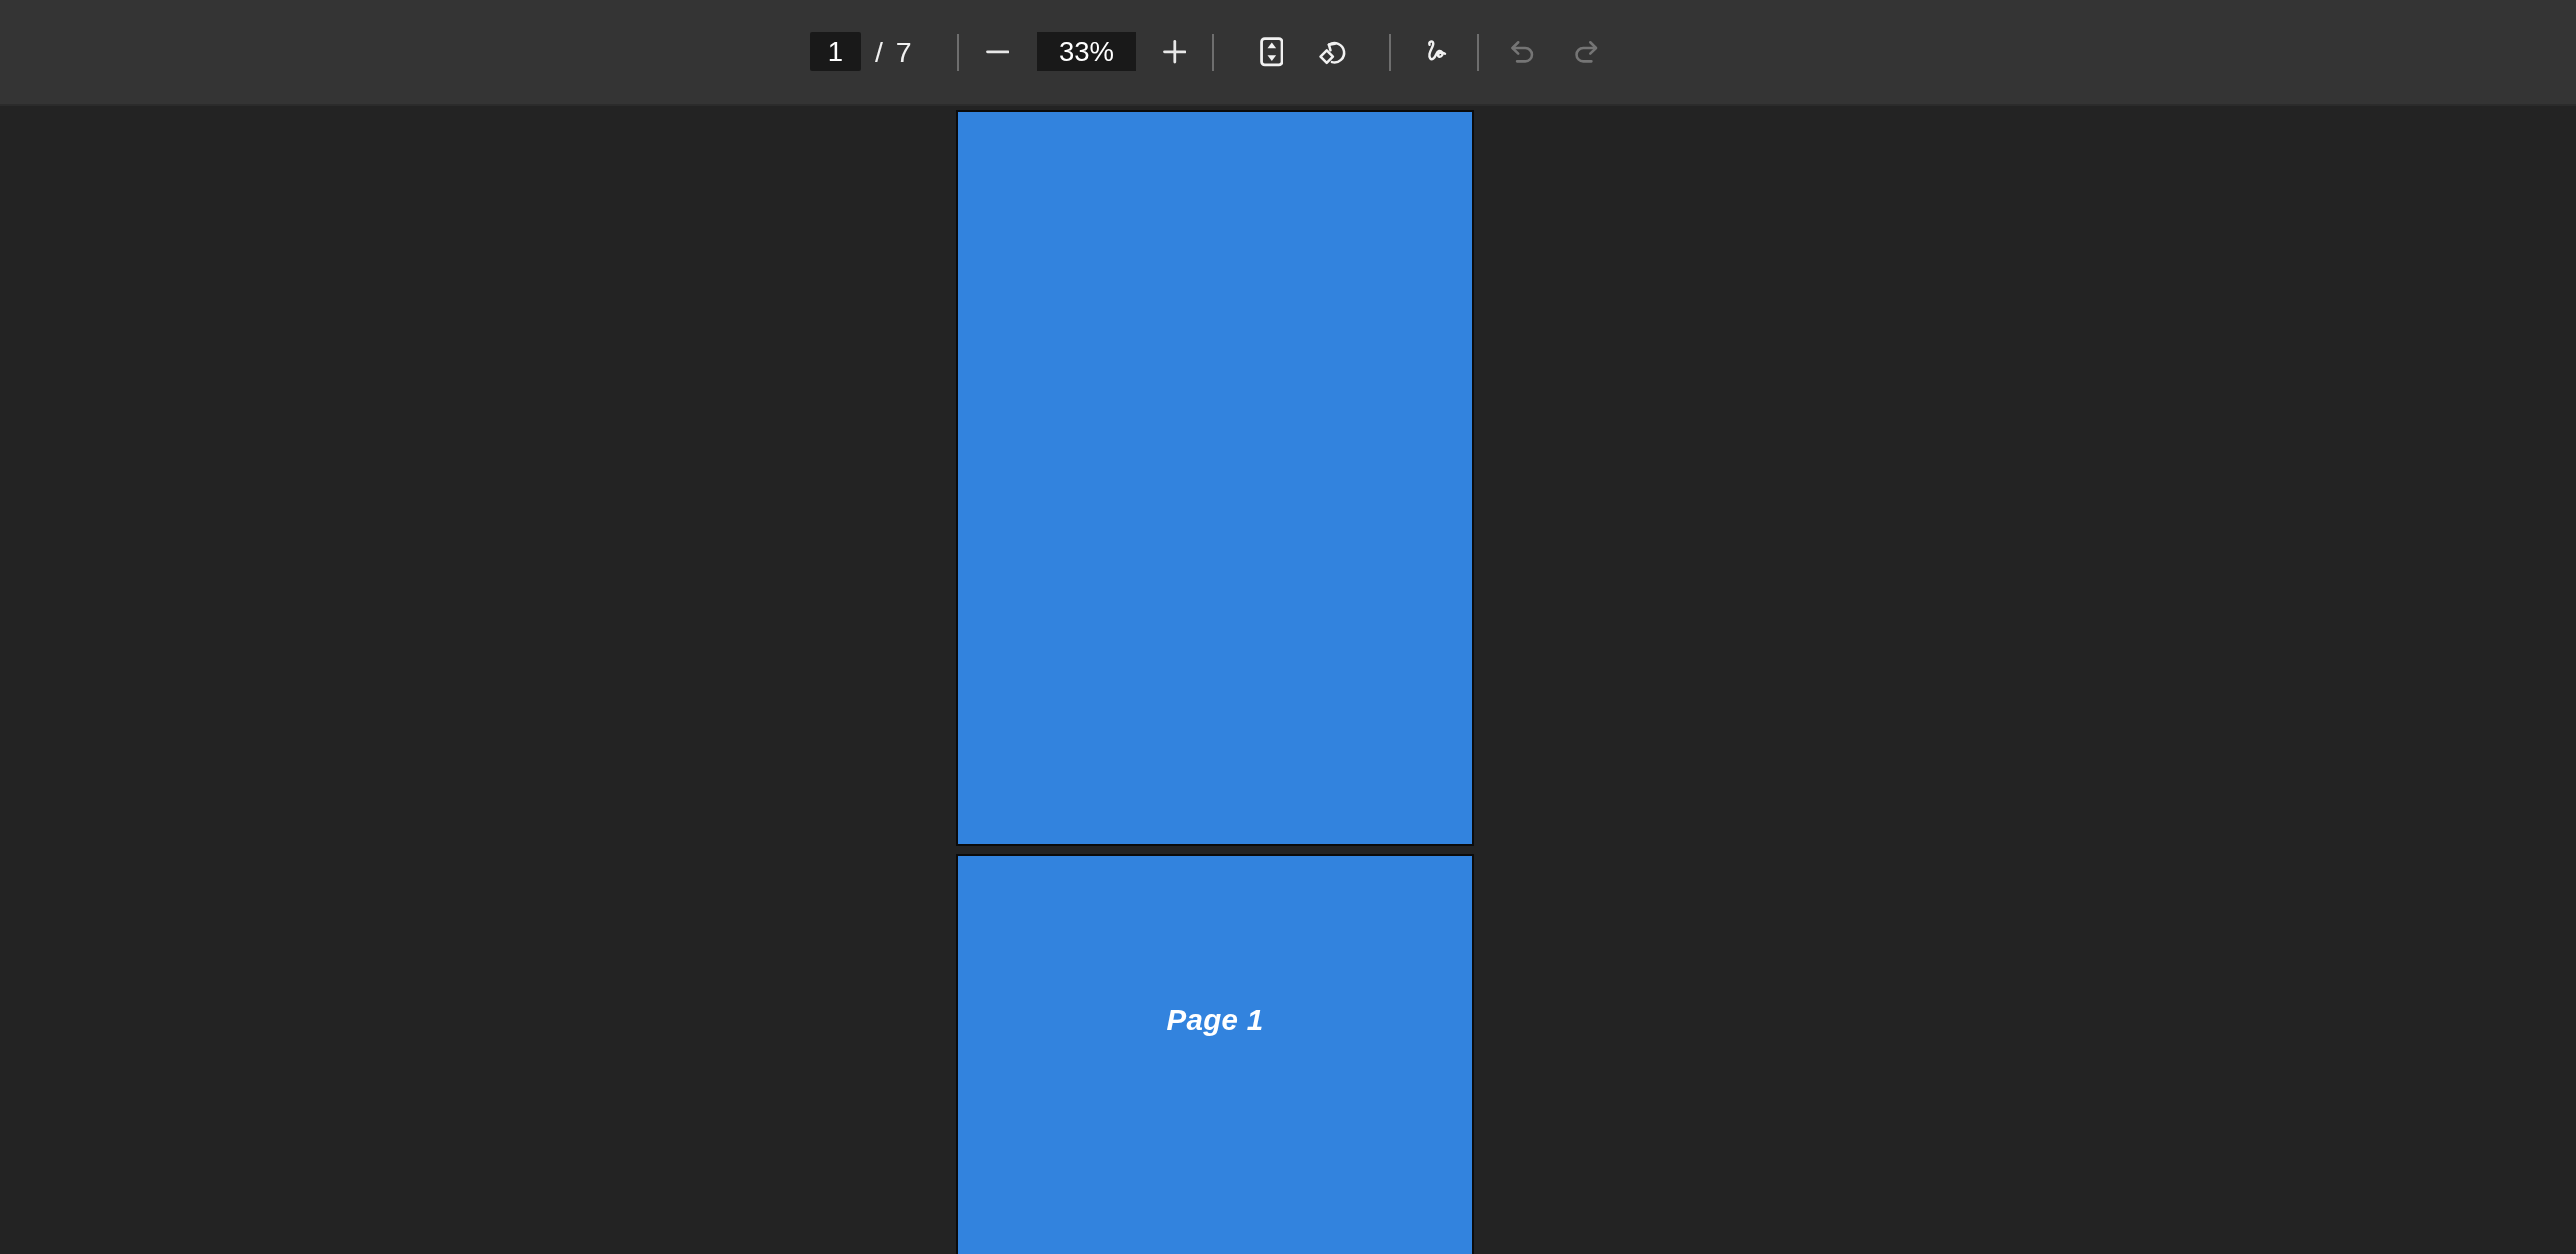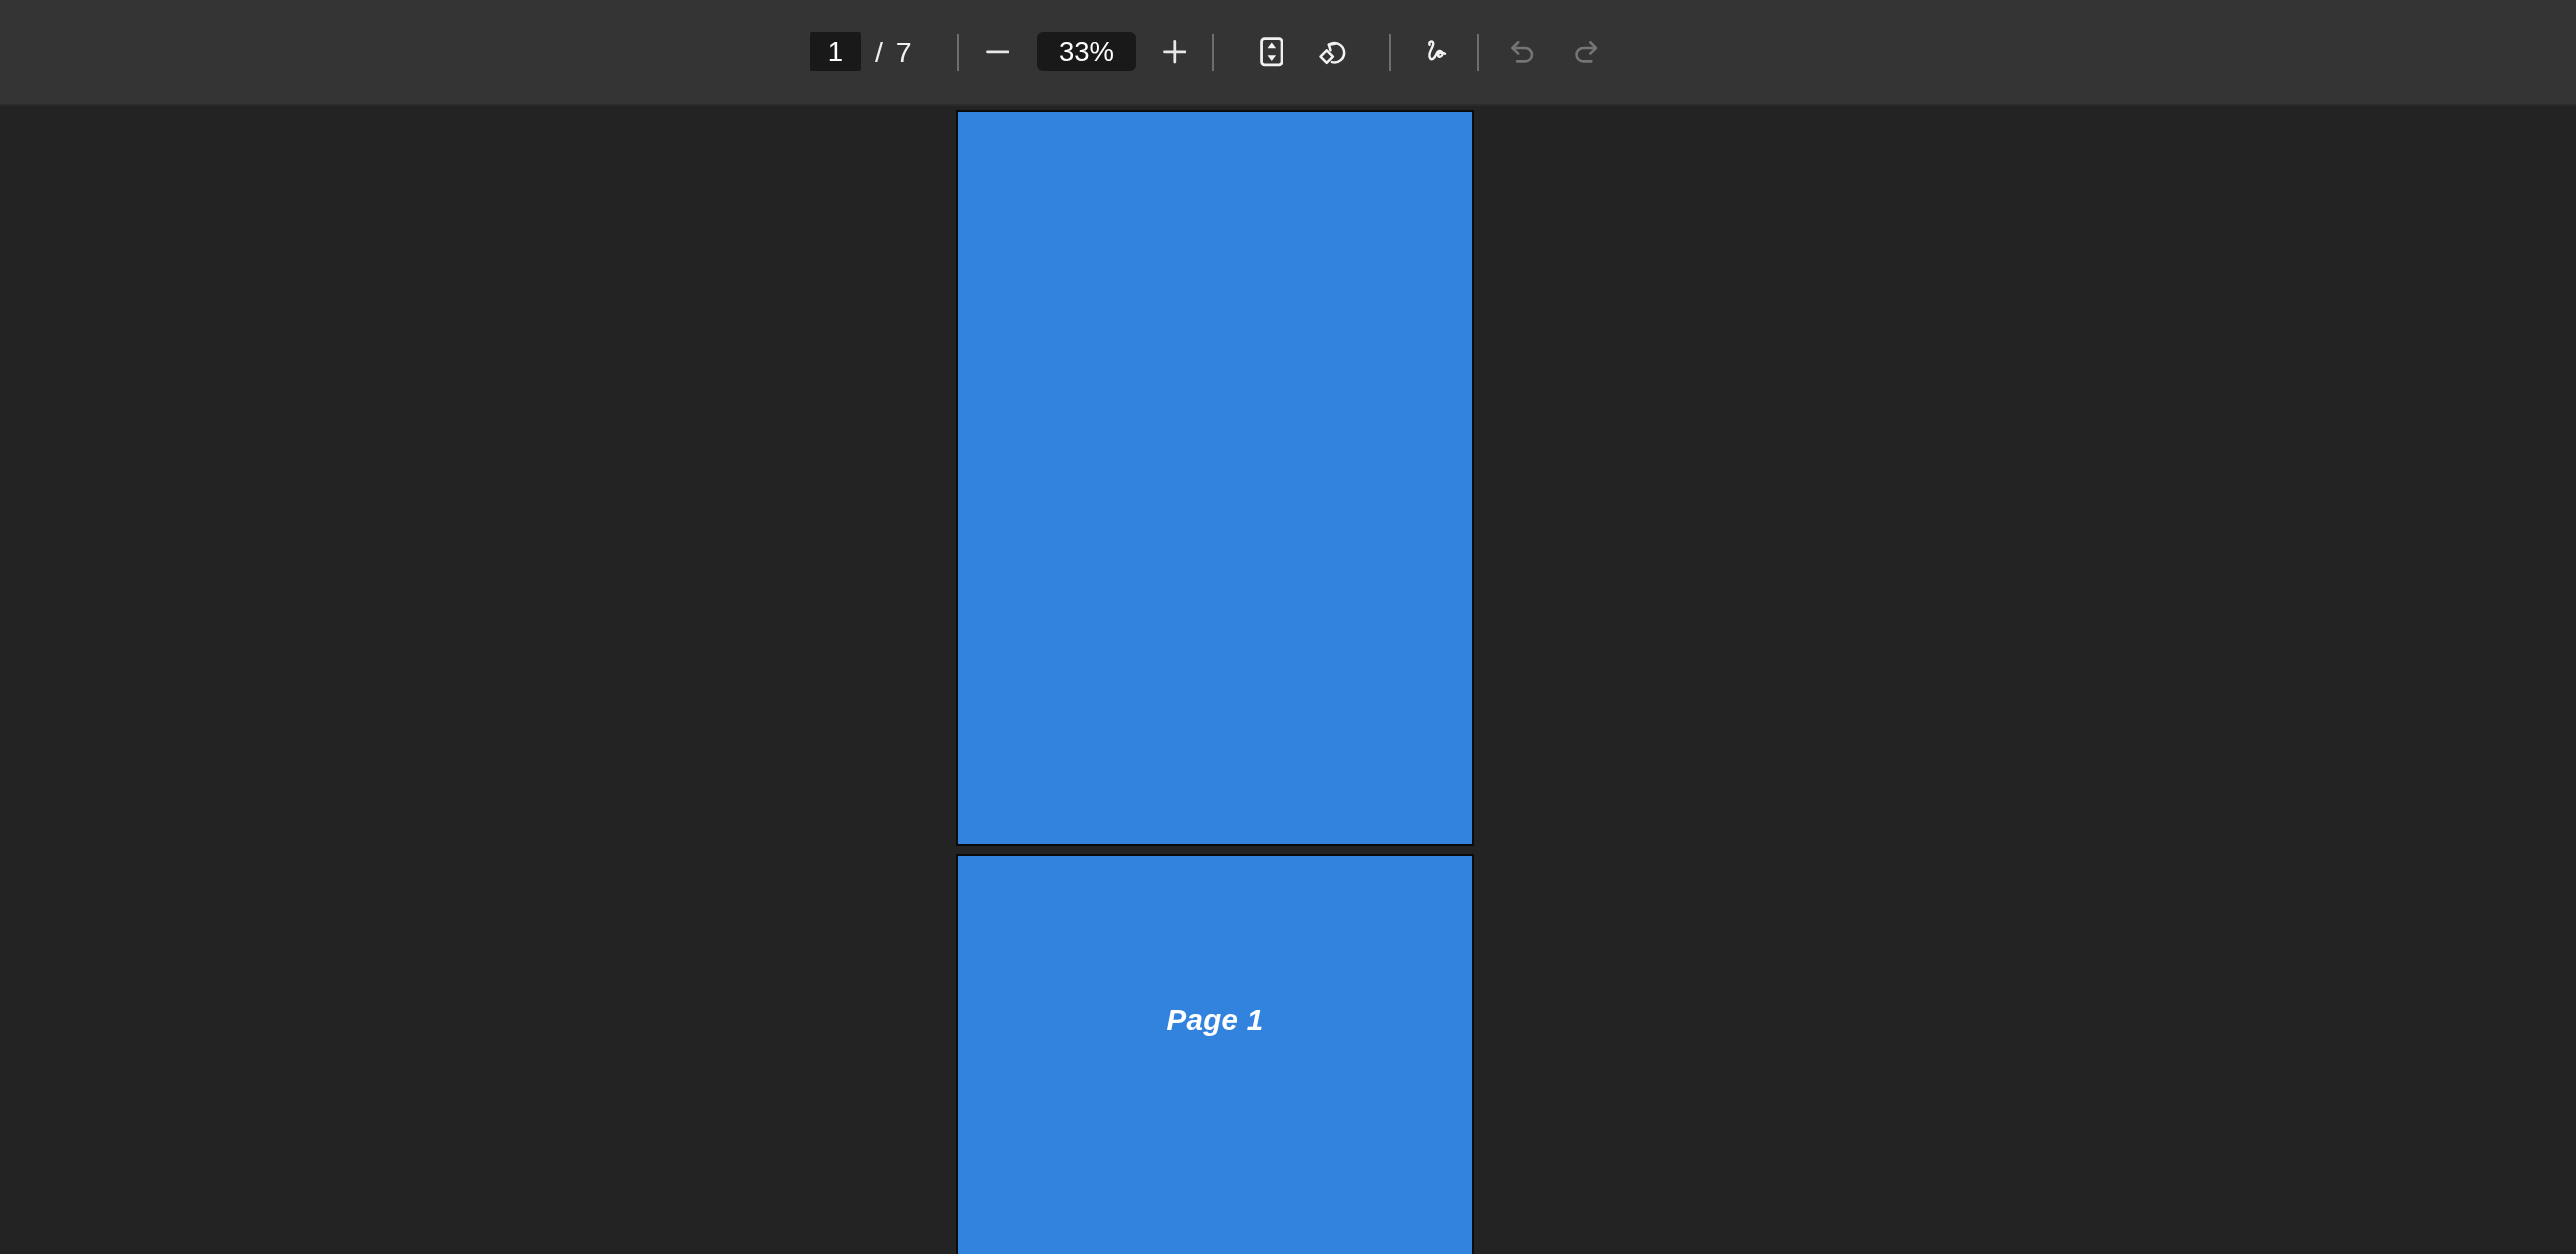--- a/index.html
+++ b/index.html
@@ -78,21 +78,21 @@
   }
   .icon-btn[disabled] { color: #757575; cursor: default; }
   .zoom-box {
     position: absolute;
     left: 1037px;
     top: 32px;
     width: 99px;
     height: 39px;
     background: #191919;
     color: #ffffff;
-    border-radius: 6px;
+    border-radius: 0;
     display: flex;
     align-items: center;
     justify-content: center;
     font-size: 27.5px;
     cursor: pointer;
   }
   svg { display: block; }
 
   
   .viewer {

